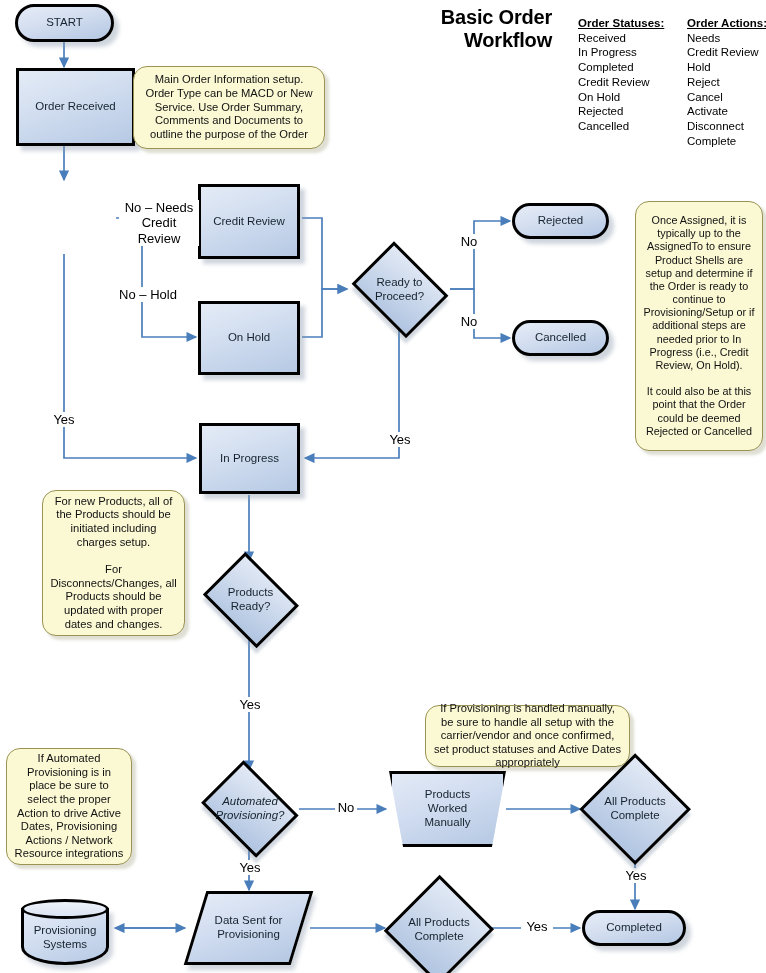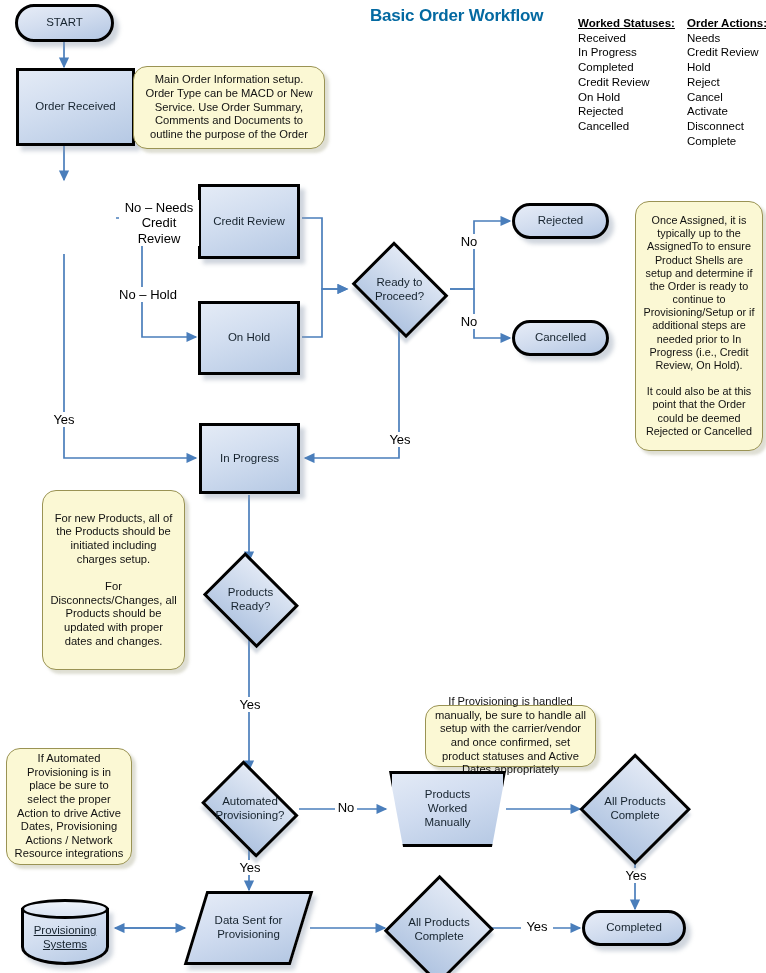--- a/index.html
+++ b/index.html
@@ -22,24 +22,24 @@
     position: absolute;
     left: 0; top: 0;
     width: 766px;
     height: 973px;
     pointer-events: none;
   }
 
   
   .title {
     position: absolute;
-    font-size: 17px;
+    font-size: 20px;
     font-weight: bold;
-    color: #0369a1;
-    text-align: left;
+    color: #000000;
+    text-align: right;
     line-height: 1.15;
     letter-spacing: -0.2px;
   }
   .legend {
     position: absolute;
     font-size: 11.5px;
     color: #000;
     line-height: 1.28;
   }
   .legend .legend-head {
@@ -115,21 +115,21 @@
     position: absolute;
     left: 0; top: 0; right: 0; bottom: 0;
     background: linear-gradient(160deg, #e3eaf6 0%, #d0dcf0 45%, #b5c8e3 100%);
     border: 3px solid #000;
     clip-path: polygon(0% 0%, 100% 0%, 88% 100%, 12% 100%);
     box-shadow: 5px 5px 4px rgba(140,155,175,0.42);
     z-index: 1;
   }
 
   
-  .db { background: transparent; text-decoration: underline; }
+  .db { background: transparent; }
   .db .body {
     position: absolute;
     left: 0; top: 9px; right: 0; bottom: 0;
     background: linear-gradient(160deg, #e4ebf6 0%, #d2def0 45%, #b6c9e4 100%);
     border: 3px solid #000;
     border-top: none;
     border-radius: 0 0 50% 50% / 0 0 18px 18px;
     box-shadow: 4px 5px 4px rgba(140,155,175,0.40);
     z-index: 1;
   }
@@ -227,21 +227,21 @@
 
       <path d="M310,928 L385,928"></path>
 
       <path d="M492,928 L580,928"></path>
     </g>
   </svg>
 
   <div class="title" style="left:370px; top:6px; width:182px;">Basic Order Workflow</div>
 
   <div class="legend" style="left:578px; top:16px;">
-    <span class="legend-head">Worked Statuses:</span>
+    <span class="legend-head">Order Statuses:</span>
     <span class="legend-item">Received</span>
     <span class="legend-item">In Progress</span>
     <span class="legend-item">Completed</span>
     <span class="legend-item">Credit Review</span>
     <span class="legend-item">On Hold</span>
     <span class="legend-item">Rejected</span>
     <span class="legend-item">Cancelled</span>
   </div>
 
   <div class="legend" style="left:687px; top:16px;">
@@ -290,21 +290,21 @@
     <span class="lbl">In Progress</span>
   </div>
 
   <div class="node dec" style="left:201px; top:562px; width:99px; height:76px;">
     <span class="dia"></span>
     <span class="lbl" style="width:60px;">Products Ready?</span>
   </div>
 
   <div class="node dec" style="left:199px; top:771px; width:102px; height:76px;">
     <span class="dia"></span>
-    <span class="lbl" style="width:92px;">Automated Provisioning?</span>
+    <span class="lbl" style="width:92px;font-style:italic;">Automated Provisioning?</span>
   </div>
 
   <div class="node trap" style="left:389px; top:771px; width:117px; height:76px;">
     <span class="shape"></span>
     <span class="lbl" style="width:62px;">Products Worked Manually</span>
   </div>
 
   <div class="node dec wide" style="left:580px; top:771px; width:110px; height:76px;">
     <span class="dia"></span>
     <span class="lbl" style="width:74px;">All Products Complete</span>
@@ -342,21 +342,21 @@
   <div class="elabel" style="left:234px; top:860px; width:30px;">Yes</div>
   <div class="elabel" style="left:620px; top:868px; width:30px;">Yes</div>
   <div class="elabel" style="left:521px; top:919px; width:30px;">Yes</div>
 
   <div class="note" style="left:133px; top:66px; width:192px; height:83px;">Main Order Information setup.  Order Type can be MACD or New Service.  Use Order Summary, Comments and Documents to outline the purpose of the Order</div>
 
   <div class="note" style="left:635px; top:201px; width:128px; height:250px; font-size:10.8px;">Once Assigned, it is typically up to the AssignedTo to ensure Product Shells are setup and determine if the Order is ready to continue to Provisioning/Setup or if additional steps are needed prior to In Progress (i.e., Credit Review, On Hold).
 
 It could also be at this point that the Order could be deemed Rejected or Cancelled</div>
 
-  <div class="note" style="left:42px; top:490px; width:143px; height:180px;">For new Products, all of the Products should be initiated including charges setup.
+  <div class="note" style="left:42px; top:490px; width:143px; height:146px;">For new Products, all of the Products should be initiated including charges setup.
 
 For Disconnects/Changes, all Products should be updated with proper dates and changes.</div>
 
-  <div class="note" style="left:425px; top:705px; width:171px; height:62px;">If Provisioning is handled manually, be sure to handle all setup with the carrier/vendor and once confirmed, set product statuses and Active Dates appropriately</div>
+  <div class="note" style="left:425px; top:705px; width:205px; height:62px;">If Provisioning is handled manually, be sure to handle all setup with the carrier/vendor and once confirmed, set product statuses and Active Dates appropriately</div>
 
   <div class="note" style="left:6px; top:748px; width:126px; height:117px;">If Automated Provisioning is in place be sure to select the proper Action to drive Active Dates, Provisioning Actions / Network Resource integrations</div>
 
 </div>
 
 </body></html>

